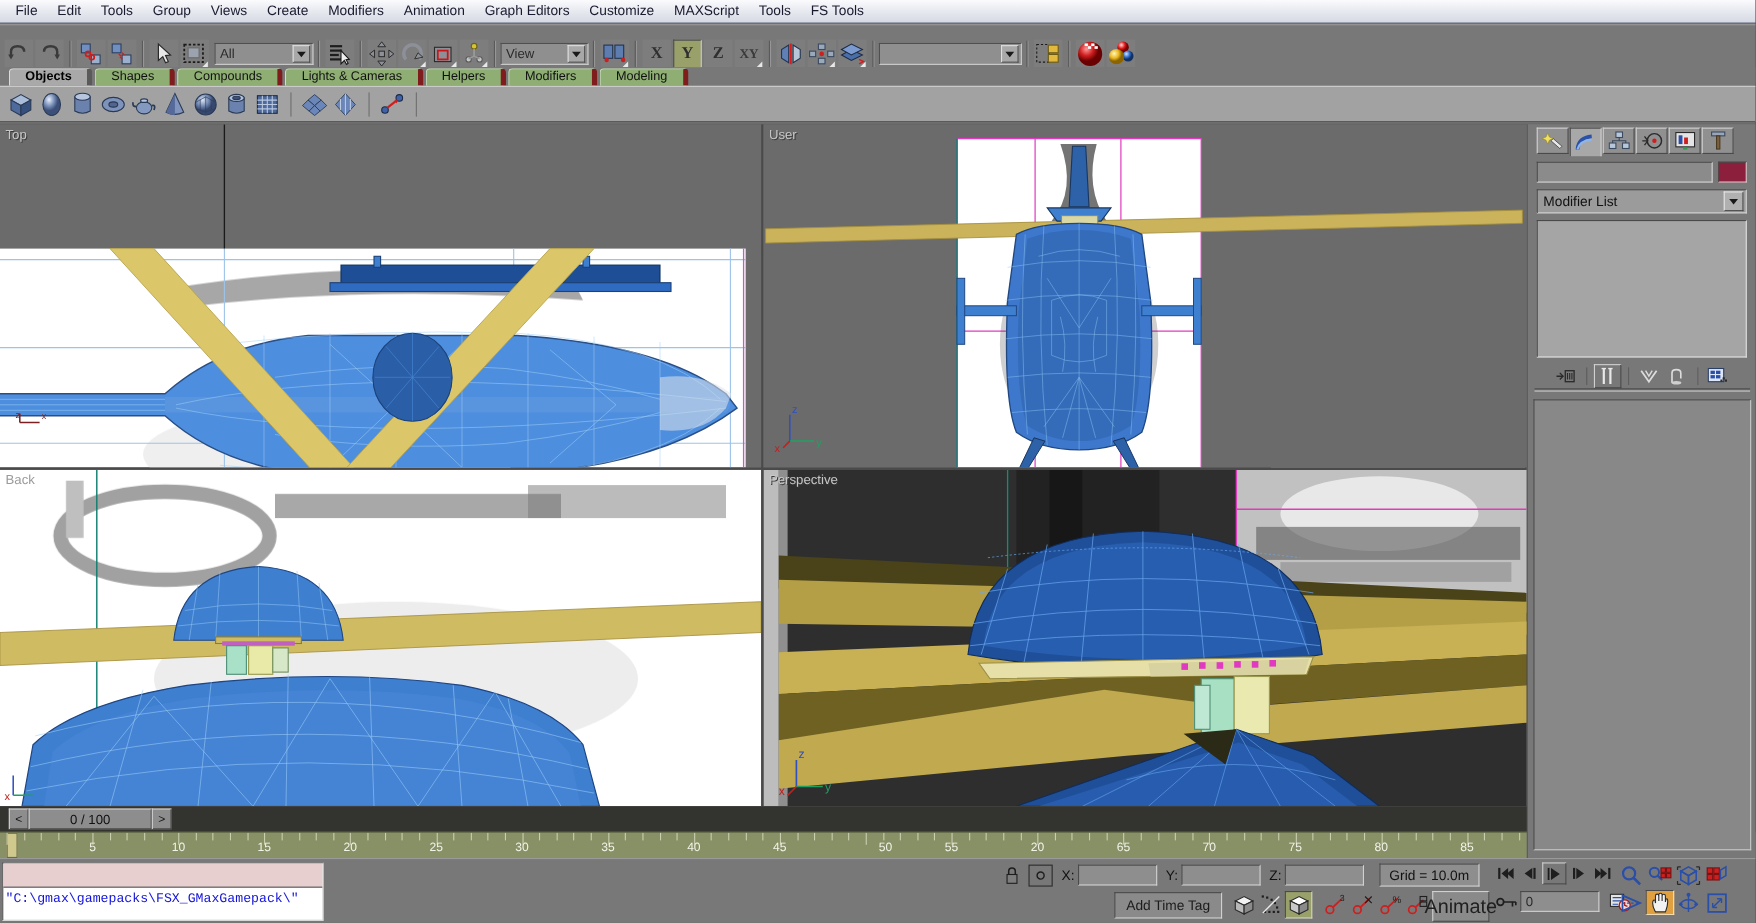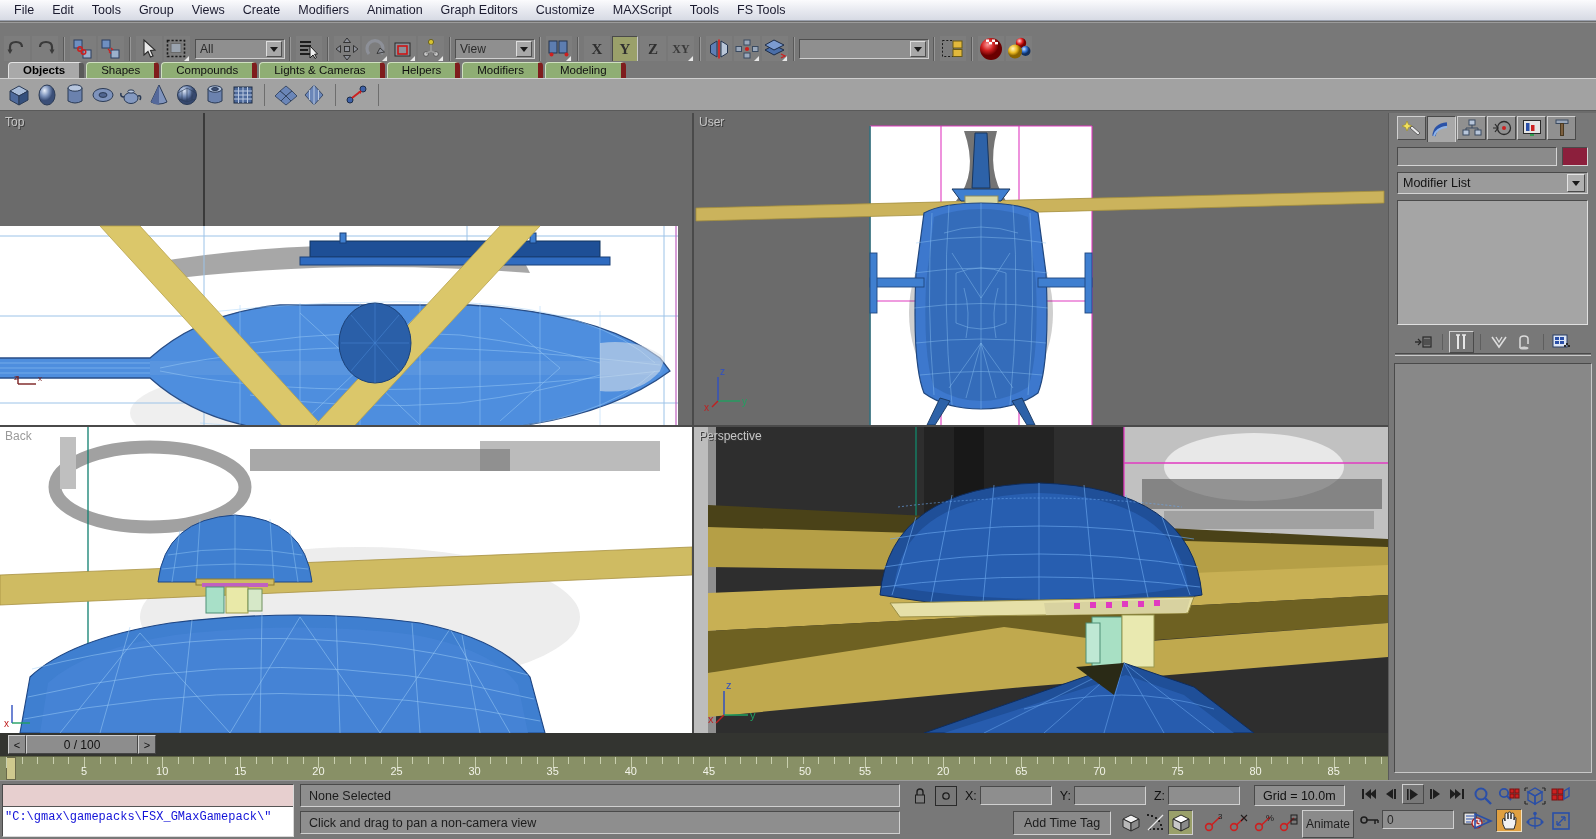--- a/index.html
+++ b/index.html
@@ -142,21 +142,21 @@
             border-top:1px solid #4a4a4a;border-left:1px solid #4a4a4a;border-right:1px solid #d0d0d0;border-bottom:1px solid #d0d0d0; }
   #gridBox { margin-left:14px; height:21px; padding:0 8px; display:flex;align-items:center; font-size:12.5px; color:#111; background:#8e8e8e;
              border-top:1px solid #4a4a4a;border-left:1px solid #4a4a4a;border-right:1px solid #d0d0d0;border-bottom:1px solid #d0d0d0; }
   #timeTag { position:absolute; left:1013px; top:30px; width:98px; height:24px; background:#8a8a8a; display:flex;align-items:center;justify-content:center;
              font-size:12.5px; color:#1c1c1c;
              border-top:1px solid #4a4a4a;border-left:1px solid #4a4a4a;border-right:1px solid #d0d0d0;border-bottom:1px solid #d0d0d0; }
   #snapRow { position:absolute; left:1118px; top:29px; display:flex; align-items:center; }
   .snapbtn { width:25px;height:25px; display:flex;align-items:center;justify-content:center; }
   .snapbtn.on { background:#9aa06a; border-top:1px solid #4a4a4a;border-left:1px solid #4a4a4a;border-right:1px solid #d0d0d0;border-bottom:1px solid #d0d0d0; }
   #animateBtn { position:absolute; left:1302px; top:29px; width:52px; height:28px; background:#8a8a8a;
-                display:flex;align-items:center;justify-content:center; font-size:12px; color:#1f1f1f;
+                display:flex;align-items:center;justify-content:center; font-size:18px; color:#1f1f1f;
                 border-top:1px solid #d0d0d0;border-left:1px solid #d0d0d0;border-right:1px solid #4a4a4a;border-bottom:1px solid #4a4a4a; }
   #playRow { position:absolute; left:1358px; top:3px; display:flex; align-items:center; }
   .pbtn { width:22px;height:20px; display:flex;align-items:center;justify-content:center; }
   .pbtn.framed { border-top:1px solid #d0d0d0;border-left:1px solid #d0d0d0;border-right:1px solid #4a4a4a;border-bottom:1px solid #4a4a4a; }
   #frameRow { position:absolute; left:1358px; top:28px; display:flex; align-items:center; }
   #frameField { width:72px;height:19px;background:#8e8e8e; display:flex;align-items:center;padding-left:4px; font-size:12px; color:#2a2a2a;
                 border-top:1px solid #4a4a4a;border-left:1px solid #4a4a4a;border-right:1px solid #d0d0d0;border-bottom:1px solid #d0d0d0; }
   #navRow { position:absolute; left:1470px; top:3px; display:flex; align-items:center; }
   #navRow2 { position:absolute; left:1470px; top:28px; display:flex; align-items:center; }
   .nbtn { width:26px;height:23px; display:flex;align-items:center;justify-content:center; position:relative; }
@@ -1011,24 +1011,20 @@
     <div id="cpRoll"></div>
   </div>
 
   <div id="bottom">
 
     <div id="mxsl">
       <div id="mxslPink"></div>
       <div id="mxslText">"C:\gmax\gamepacks\FSX_GMaxGamepack\"</div>
     </div>
 
-    <div id="statusBox">
-      <div class="statusline">None Selected</div>
-      <div class="statusline second">Click and drag to pan a non-camera view</div>
-    </div>
 
     <div id="coordRow">
       <div style="width:30px;height:22px;display:flex;align-items:center;justify-content:center;">
         <svg width="14" height="18" viewBox="0 0 14 18">
             <path d="M4 8 L4 5 Q4 2 7 2 Q10 2 10 5 L10 8" fill="none" stroke="#1e1e1e" stroke-width="1.4"></path>
             <rect x="2.5" y="8" width="9" height="8" fill="#7d7d7d" stroke="#1e1e1e"></rect>
           </svg>
       </div>
       <div style="width:22px;height:20px;display:flex;align-items:center;justify-content:center;border:1px solid #2a2a2a;">
         <svg width="12" height="12" viewBox="0 0 12 12">

